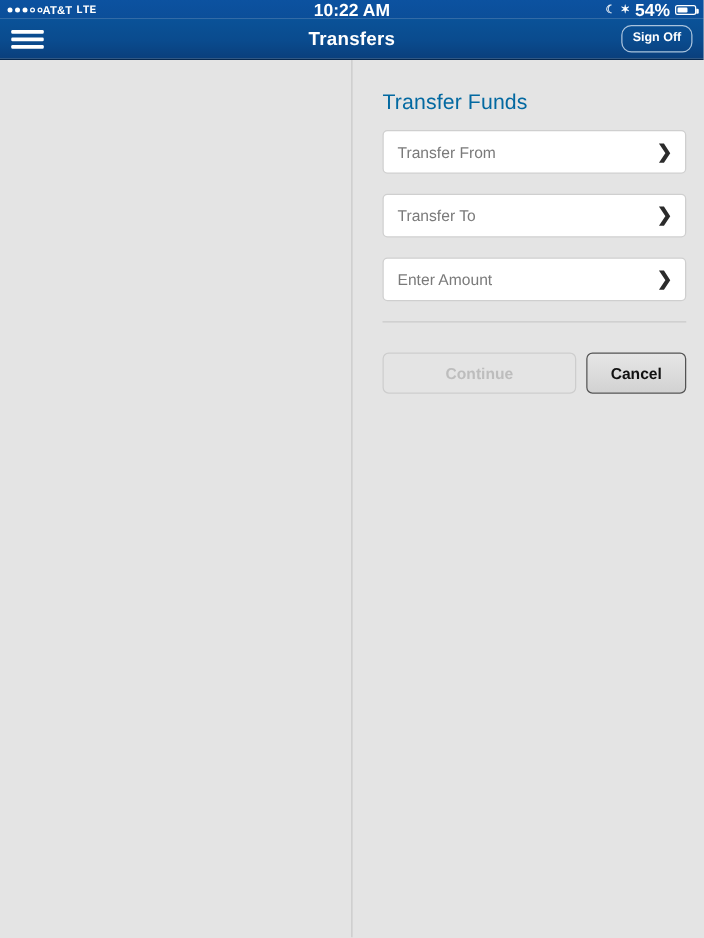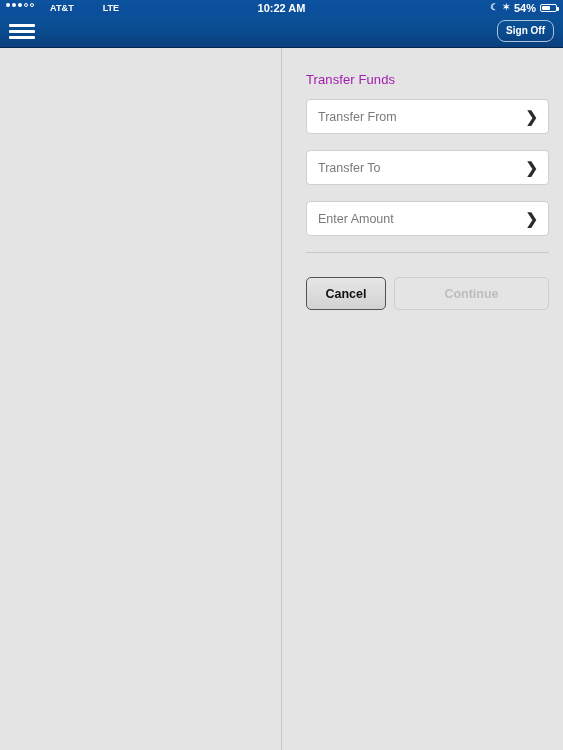--- a/index.html
+++ b/index.html
@@ -11,37 +11,37 @@
   }
   #app { position:relative; width:563px; height:750px; }
 
   
   .statusbar{
     position:absolute; top:0; left:0; width:563px; height:15px;
     background:linear-gradient(to bottom,#0c52a0,#0b4e99);
     color:#ffffff; font-size:9px; font-weight:bold;
     display:flex; align-items:center;
   }
-  .sb-left{ display:flex; align-items:flex-start; gap:16px; padding-left:6px; }
+  .sb-left{ display:flex; align-items:center; gap:0; padding-left:6px; }
   .sig-dots{ display:flex; align-items:center; gap:2px; }
   .dot{ width:4px; height:4px; border-radius:50%; background:#ffffff; }
   .dot.off{ background:transparent; border:1px solid #ffffff; width:4px; height:4px; }
   .carrier{ letter-spacing:0.1px; }
-  .lte{ margin-left:13px; }
+  .lte{ margin-left:3px;font-family:Liberation Mono, monospace; }
   .sb-center{
     position:absolute; left:0; right:0; text-align:center;
-    font-size:11px; font-weight:bold; pointer-events:none;
+    font-size:14px; font-weight:bold; pointer-events:none;
   }
   .sb-right{
     margin-left:auto; display:flex; align-items:center; gap:4px;
     padding-right:6px; position:relative; z-index:2;
   }
   .moon-ic{ font-size:9px; line-height:1; opacity:.9; }
   .bt-ic{ font-size:9px; line-height:1; }
-  .batt-pct{ font-size:11px; font-weight:bold; }
+  .batt-pct{ font-size:14px; font-weight:bold; }
   .batt{
     width:17px; height:8px; border:1px solid #ffffff; border-radius:2px;
     position:relative; display:inline-block;
   }
   .batt::after{
     content:""; position:absolute; right:-3px; top:2px;
     width:2px; height:4px; background:#ffffff; border-radius:0 1px 1px 0;
   }
   .batt-fill{ position:absolute; left:1px; top:1px; bottom:1px; width:54%; background:#ffffff; border-radius:1px; }
 
@@ -77,21 +77,21 @@
     background:#e4e4e4;
     border-right:1px solid #c8c8c8;
   }
   .detail{
     position:absolute; top:48px; left:283px; right:0; bottom:0;
     background:#e4e4e4;
     padding:24px 14px 0 23px;
   }
 
   .section-title{
-    font-size:13px; color:#a21caf; margin-bottom:12px; letter-spacing:.1px;
+    font-size:17px; color:#0369a1; margin-bottom:12px; letter-spacing:.1px;
   }
 
   
   .field{
     height:35px; background:#ffffff;
     border:1px solid #cfcfcf; border-radius:4px;
     display:flex; align-items:center; justify-content:space-between;
     padding:0 10px 0 11px; margin-bottom:16px;
     cursor:pointer;
   }
@@ -153,20 +153,21 @@
         </span>
     </div>
   </div>
 
   <div class="navbar">
     <div class="hamburger">
       <span></span>
         <span></span>
         <span></span>
     </div>
+    <div class="nav-title">Transfers</div>
     <div class="signoff">Sign Off</div>
   </div>
 
   <div class="master"></div>
 
   <div class="detail">
 
     <div class="section-title">Transfer Funds</div>
 
     <div class="field">
@@ -181,18 +182,18 @@
 
     <div class="field">
       <span class="field-label">Enter Amount</span>
       <span class="chev">❯</span>
     </div>
 
 
     <div class="divider"></div>
 
     <div class="btn-row">
+      <div class="btn btn-continue">Continue</div>
       <div class="btn btn-cancel">Cancel</div>
-      <div class="btn btn-continue">Continue</div>
     </div>
 
   </div>
 </div>
 
 </body></html>

